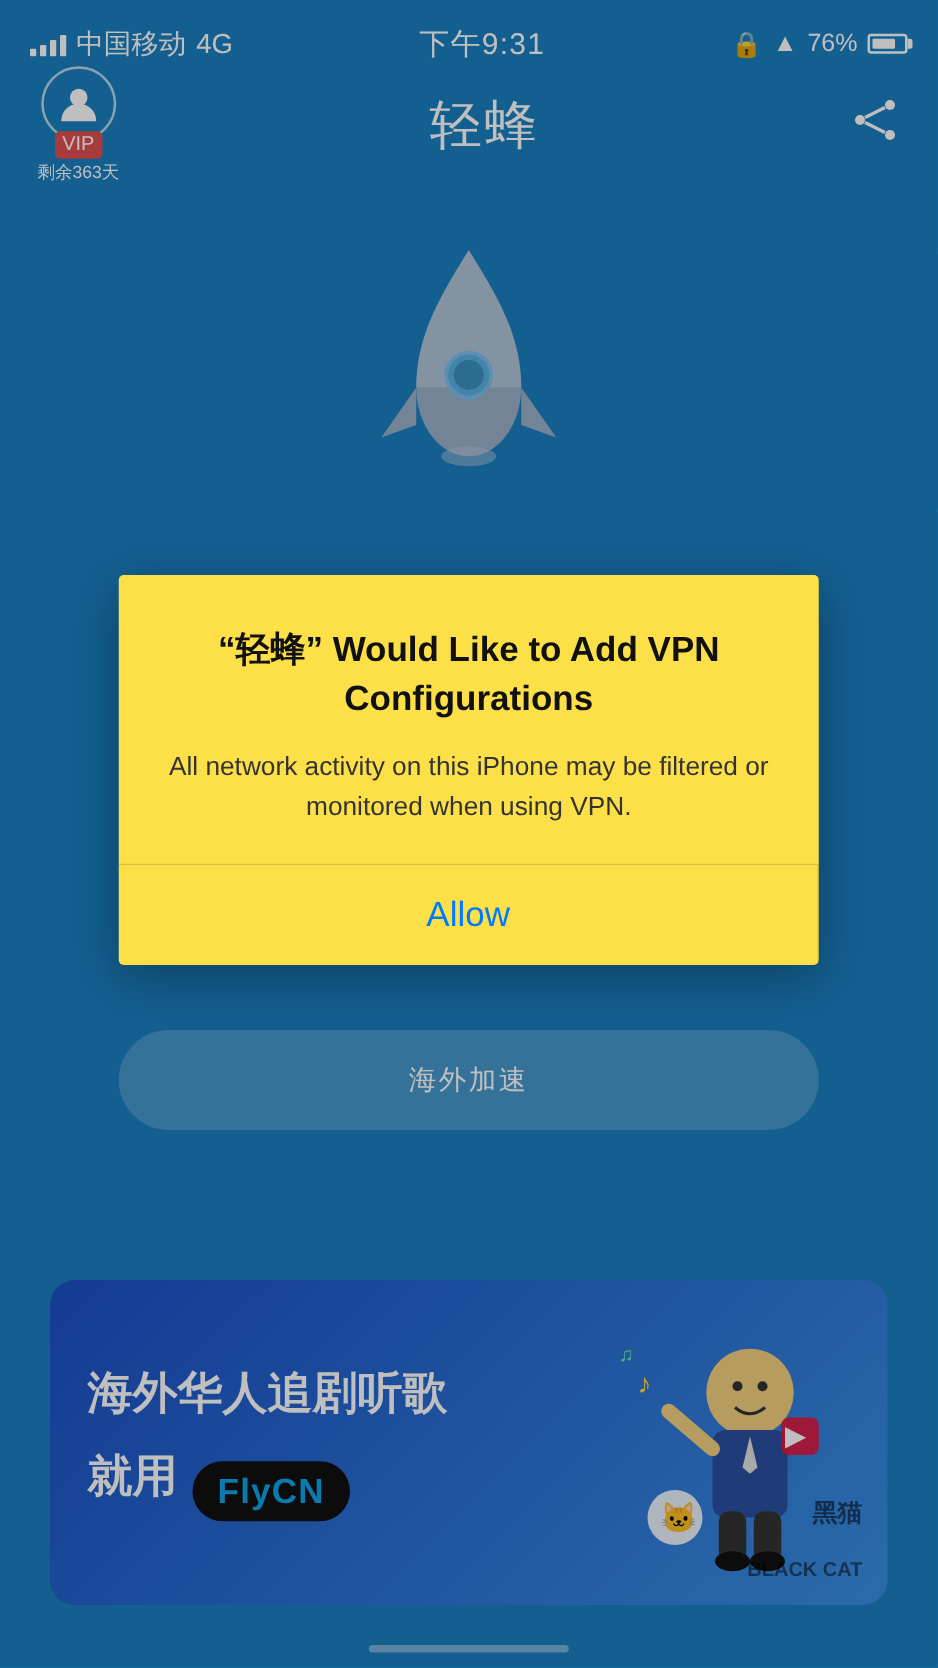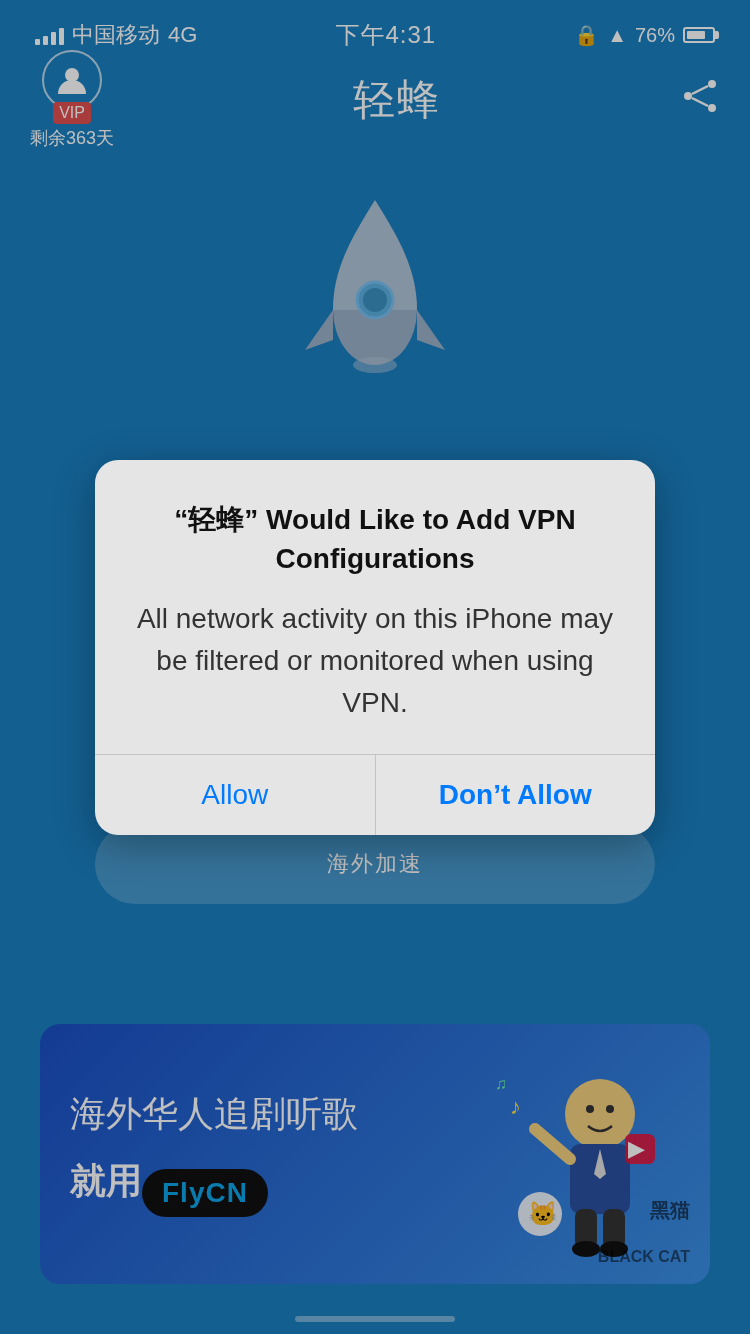--- a/index.html
+++ b/index.html
@@ -14,21 +14,21 @@
       overflow: hidden;
     }
 
     
     .status-bar {
       width: 100%;
       height: 60px;
       display: flex;
       align-items: center;
       justify-content: space-between;
-      padding: 10px 35px 0;
+      padding: 10px 24px 0;
       color: white;
       font-size: 22px;
     }
     .status-left {
       display: flex;
       align-items: center;
       gap: 8px;
     }
     .signal-bars {
       display: flex;
@@ -108,21 +108,21 @@
     .vip-badge {
       background: #e05050;
       color: white;
       font-size: 16px;
       padding: 2px 6px;
       border-radius: 4px;
       margin-top: -8px;
     }
     .days-remaining {
       color: white;
-      font-size: 18px;
+      font-size: 14px;
       margin-top: 2px;
     }
     .app-title {
       font-size: 42px;
       color: white;
       font-weight: 500;
       letter-spacing: 2px;
     }
     .share-icon {
       color: white;
@@ -153,41 +153,41 @@
       background: rgba(0,0,0,0.25);
       display: flex;
       align-items: flex-start;
       justify-content: center;
       padding-top: 460px;
       z-index: 10;
     }
 
     .dialog-box {
       width: 560px;
-      background: #e5e5e5;
-      border-radius: 23px;
+      background: #fde047;
+      border-radius: 4px;
       overflow: hidden;
       box-shadow: 0 10px 40px rgba(0,0,0,0.3);
     }
 
     .dialog-content {
       padding: 40px 40px 30px;
       text-align: center;
     }
 
     .dialog-title {
       font-size: 28px;
       font-weight: 700;
       color: #111;
       line-height: 1.4;
       margin-bottom: 20px;
     }
 
     .dialog-message {
-      font-size: 28px;
+      font-size: 21px;
       color: #333;
       line-height: 1.5;
       text-align: center;
     }
 
     .dialog-divider-h {
       width: 100%;
       height: 1px;
       background: rgba(0,0,0,0.15);
     }
@@ -251,27 +251,28 @@
       overflow: hidden;
       display: flex;
       align-items: center;
       padding: 20px 30px;
     }
     .banner-text-area {
       flex: 1;
     }
     .banner-line1 {
       font-size: 36px;
-      font-weight: 400;
+      font-weight: 700;
       color: white;
       line-height: 1.3;
     }
     .banner-line2 {
       display: flex;
       align-items: center;
+      gap: 12px;
       margin-top: 8px;
     }
     .banner-use-text {
       font-size: 36px;
       font-weight: 700;
       color: white;
     }
     .flycn-badge {
       background: #111;
       color: #0ea5e9;
@@ -307,21 +308,21 @@
   <div class="status-left">
     <div class="signal-bars">
       <div class="signal-bar" style="height:6px"></div>
       <div class="signal-bar" style="height:9px"></div>
       <div class="signal-bar" style="height:13px"></div>
       <div class="signal-bar" style="height:17px"></div>
     </div>
     <span>中国移动</span>
     <span>4G</span>
   </div>
-  <div class="status-center">下午4:31</div>
+  <div class="status-center">下午9:31</div>
   <div class="status-right">
     <span>🔒</span>
     <span>▲</span>
     <span>76%</span>
     <div class="battery-icon">
       <div class="battery-fill"></div>
     </div>
   </div>
 </div>
 
@@ -369,21 +370,20 @@
 <div class="dialog-overlay">
   <div class="dialog-box">
     <div class="dialog-content">
       <div class="dialog-title">“轻蜂” Would Like to Add VPN Configurations</div>
       <div class="dialog-message">All network activity on this iPhone may be filtered or monitored when using VPN.</div>
     </div>
     <div class="dialog-divider-h"></div>
     <div class="dialog-buttons">
       <button class="dialog-btn">Allow</button>
       <div class="dialog-divider-v"></div>
-      <button class="dialog-btn dont-allow">Don’t Allow</button>
     </div>
   </div>
 </div>
 
 <div class="action-area">
   <button class="action-btn">海外加速</button>
 </div>
 
 <div class="banner">
   <div class="banner-text-area">

